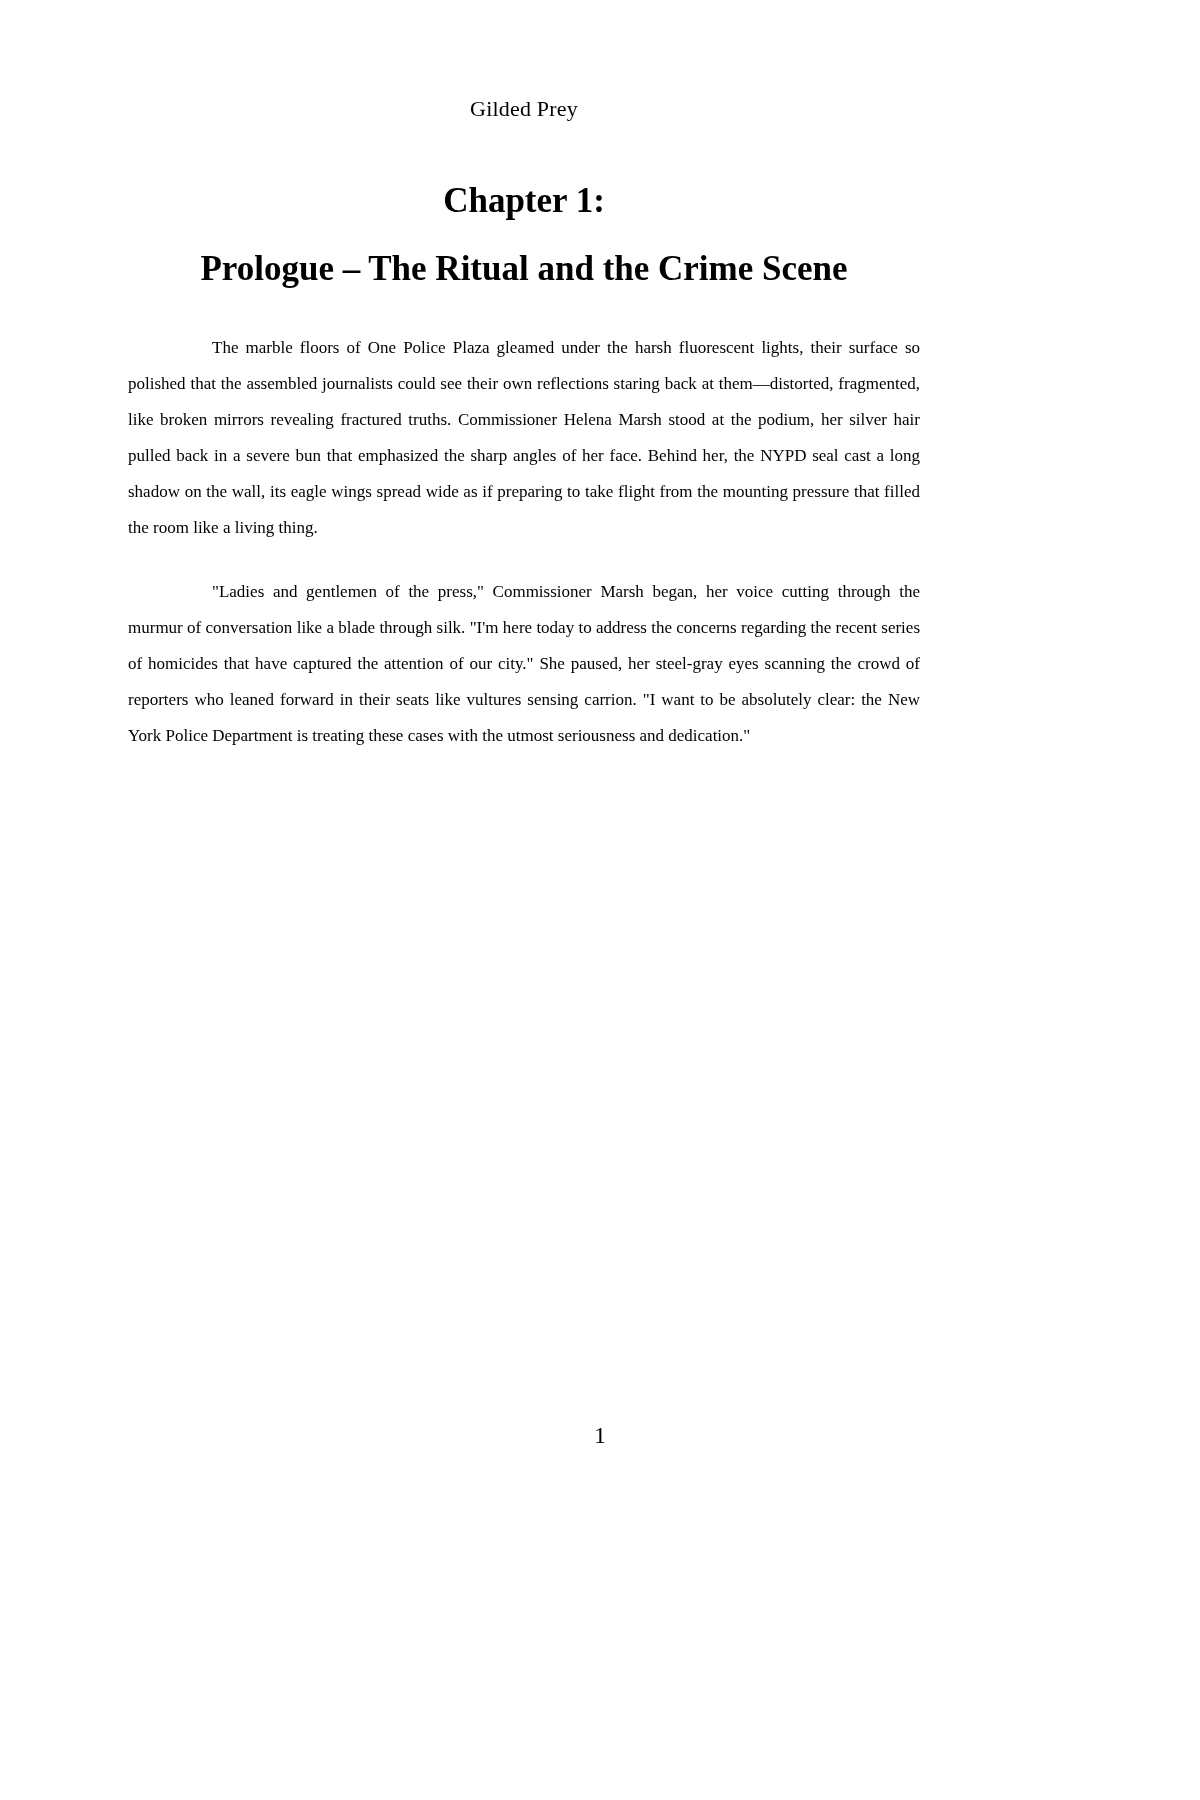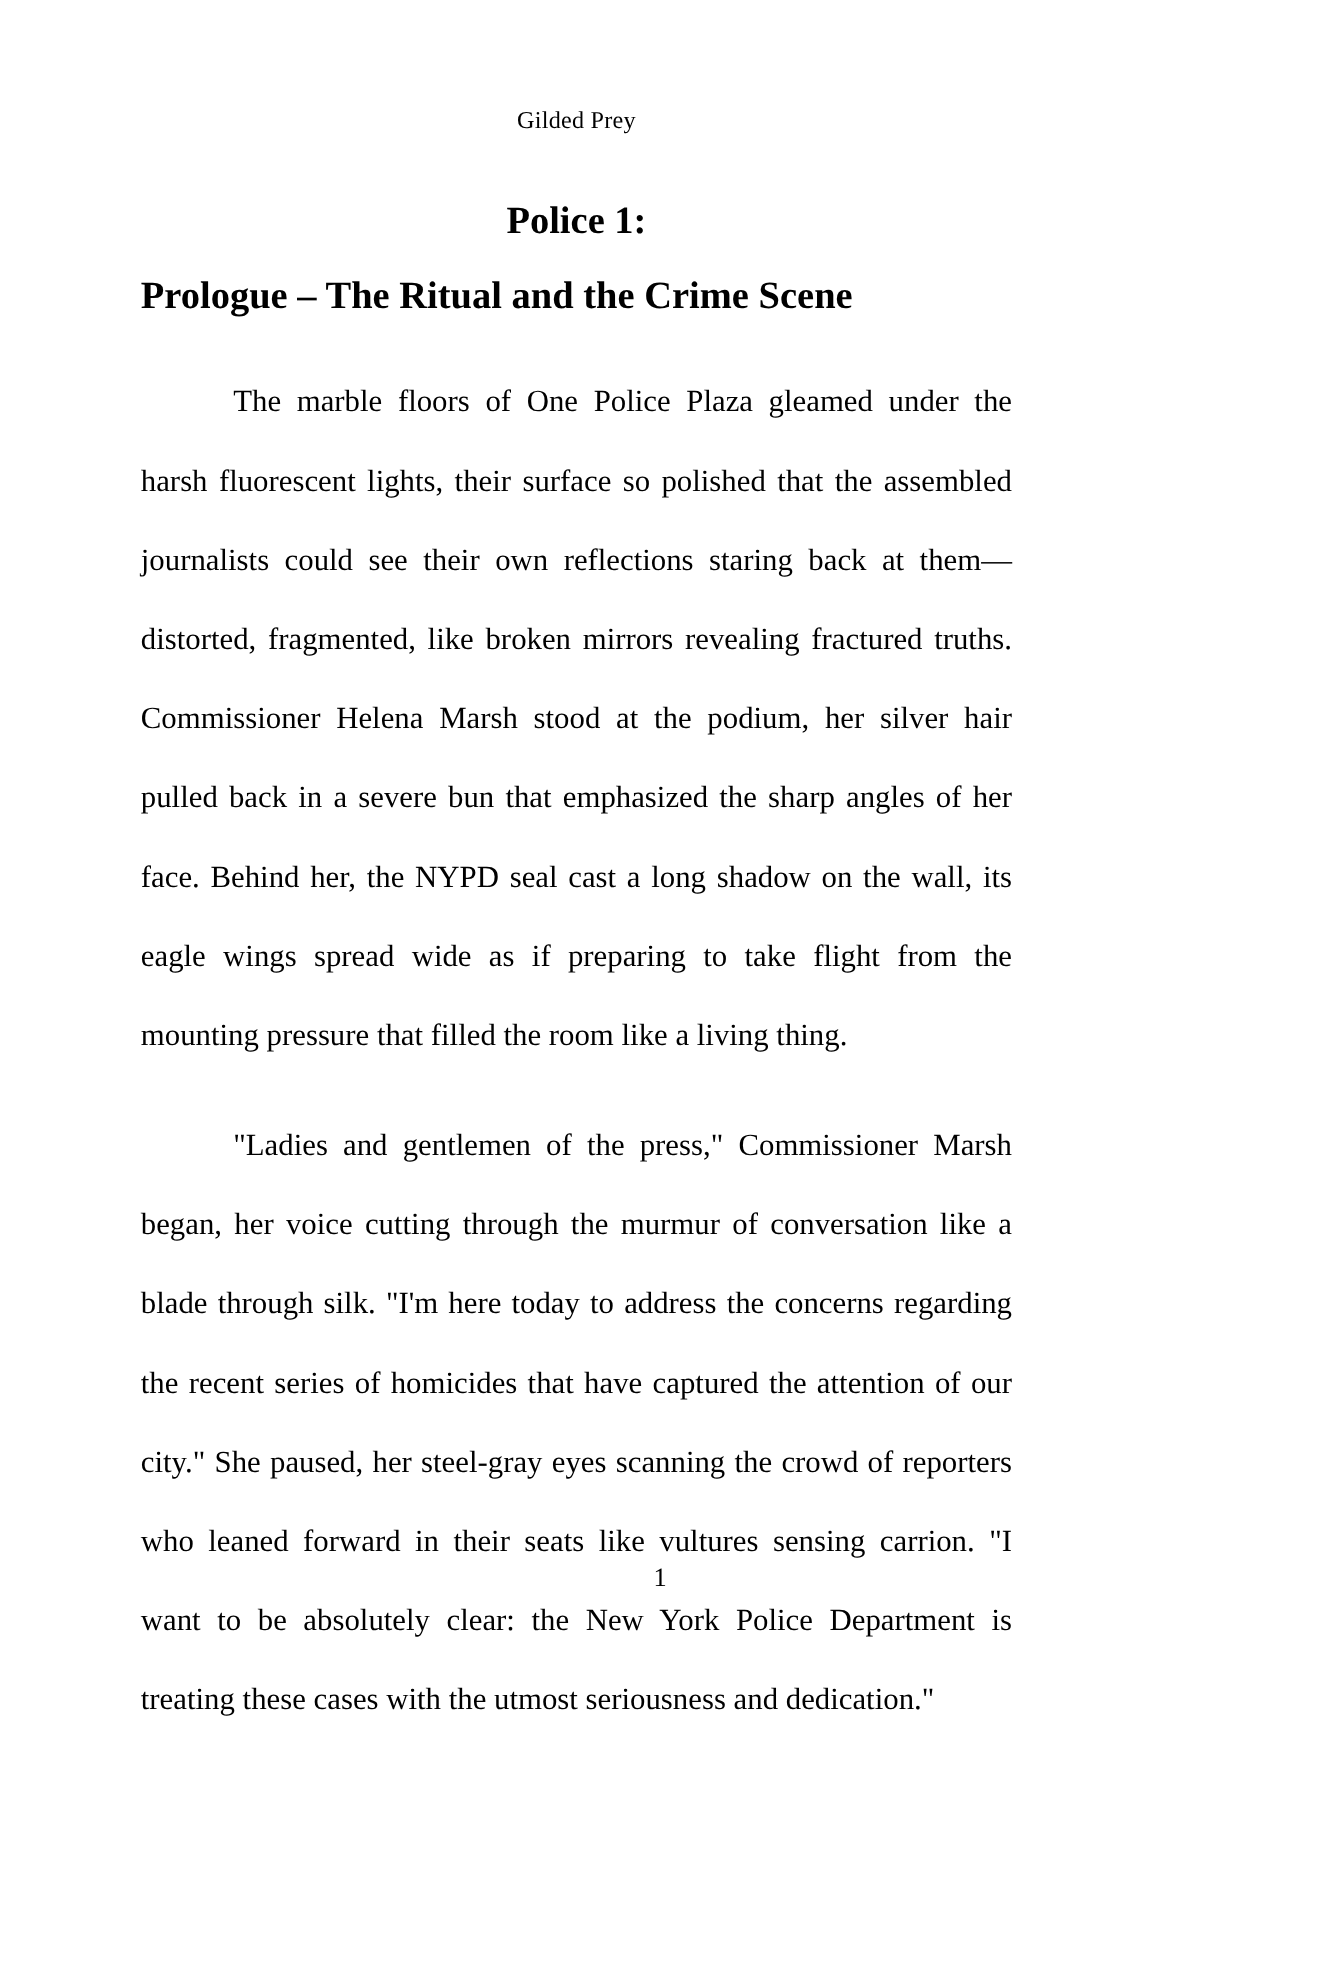--- a/index.html
+++ b/index.html
@@ -35,35 +35,35 @@
   }
   .chapter-title {
     text-align: center;
     font-weight: bold;
     font-size: 35px;
     line-height: 42px;
     margin: 0;
     padding-top: 56px;
   }
   .chapter-subtitle {
-    text-align: left;
+    text-align: center;
     font-weight: bold;
     font-size: 35px;
     line-height: 42px;
     margin: 0;
     padding-top: 26px;
     white-space: nowrap;
   }
   .body-block {
     padding-top: 40px;
   }
   p.para {
     margin: 0;
-    font-size: 28px;
-    line-height: 72px;
+    font-size: 17px;
+    line-height: 36px;
     text-align: justify;
     text-justify: inter-word;
     text-indent: 84px;
     hyphens: none;
   }
   p.para + p.para {
     margin-top: 28px;
   }
   .page-number {
     position: absolute;
@@ -77,21 +77,21 @@
 </style>
 </head>
 <body>
 
 <div class="page">
 
   <div class="content">
 
     <div class="running-header">Gilded Prey</div>
 
-    <h1 class="chapter-title">Police 1:</h1>
+    <h1 class="chapter-title">Chapter 1:</h1>
 
     <h2 class="chapter-subtitle">Prologue – The Ritual and the Crime Scene</h2>
 
     <div class="body-block">
       <p class="para">The marble floors of One Police Plaza gleamed under the harsh fluorescent lights, their surface so polished that the assembled journalists could see their own reflections staring back at them—distorted, fragmented, like broken mirrors revealing fractured truths. Commissioner Helena Marsh stood at the podium, her silver hair pulled back in a severe bun that emphasized the sharp angles of her face. Behind her, the NYPD seal cast a long shadow on the wall, its eagle wings spread wide as if preparing to take flight from the mounting pressure that filled the room like a living thing.</p>
       <p class="para">"Ladies and gentlemen of the press," Commissioner Marsh began, her voice cutting through the murmur of conversation like a blade through silk. "I'm here today to address the concerns regarding the recent series of homicides that have captured the attention of our city." She paused, her steel-gray eyes scanning the crowd of reporters who leaned forward in their seats like vultures sensing carrion. "I want to be absolutely clear: the New York Police Department is treating these cases with the utmost seriousness and dedication."</p>
     </div>
 
   </div>
 

